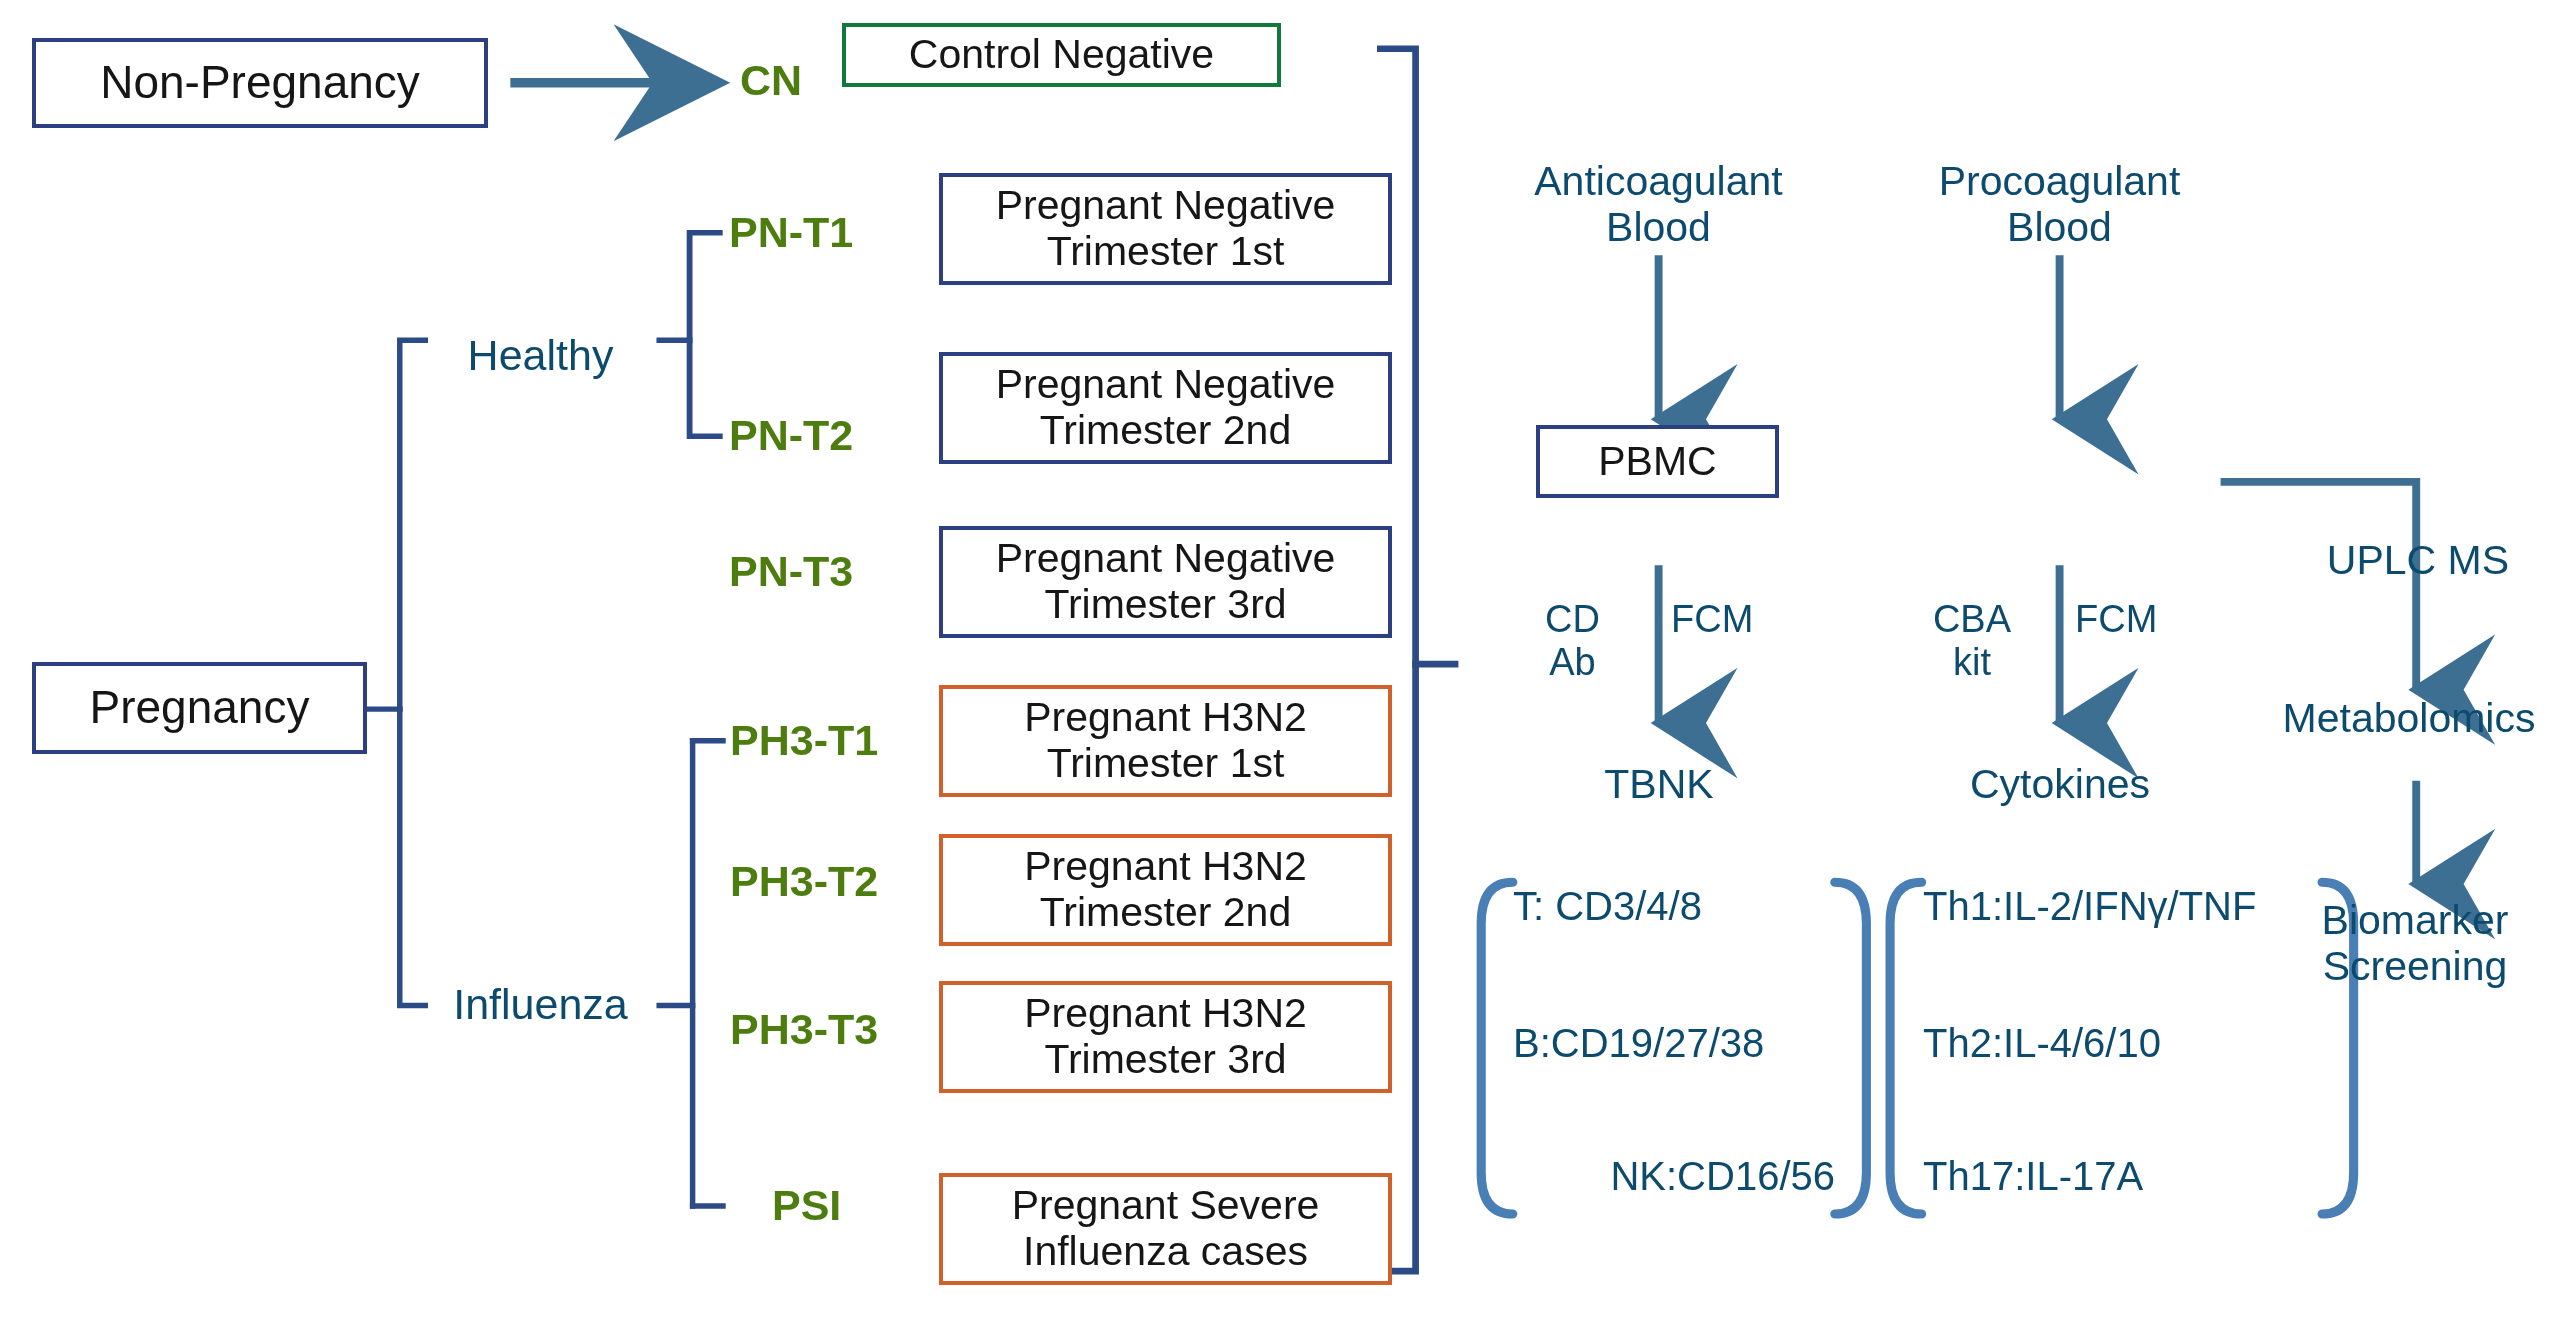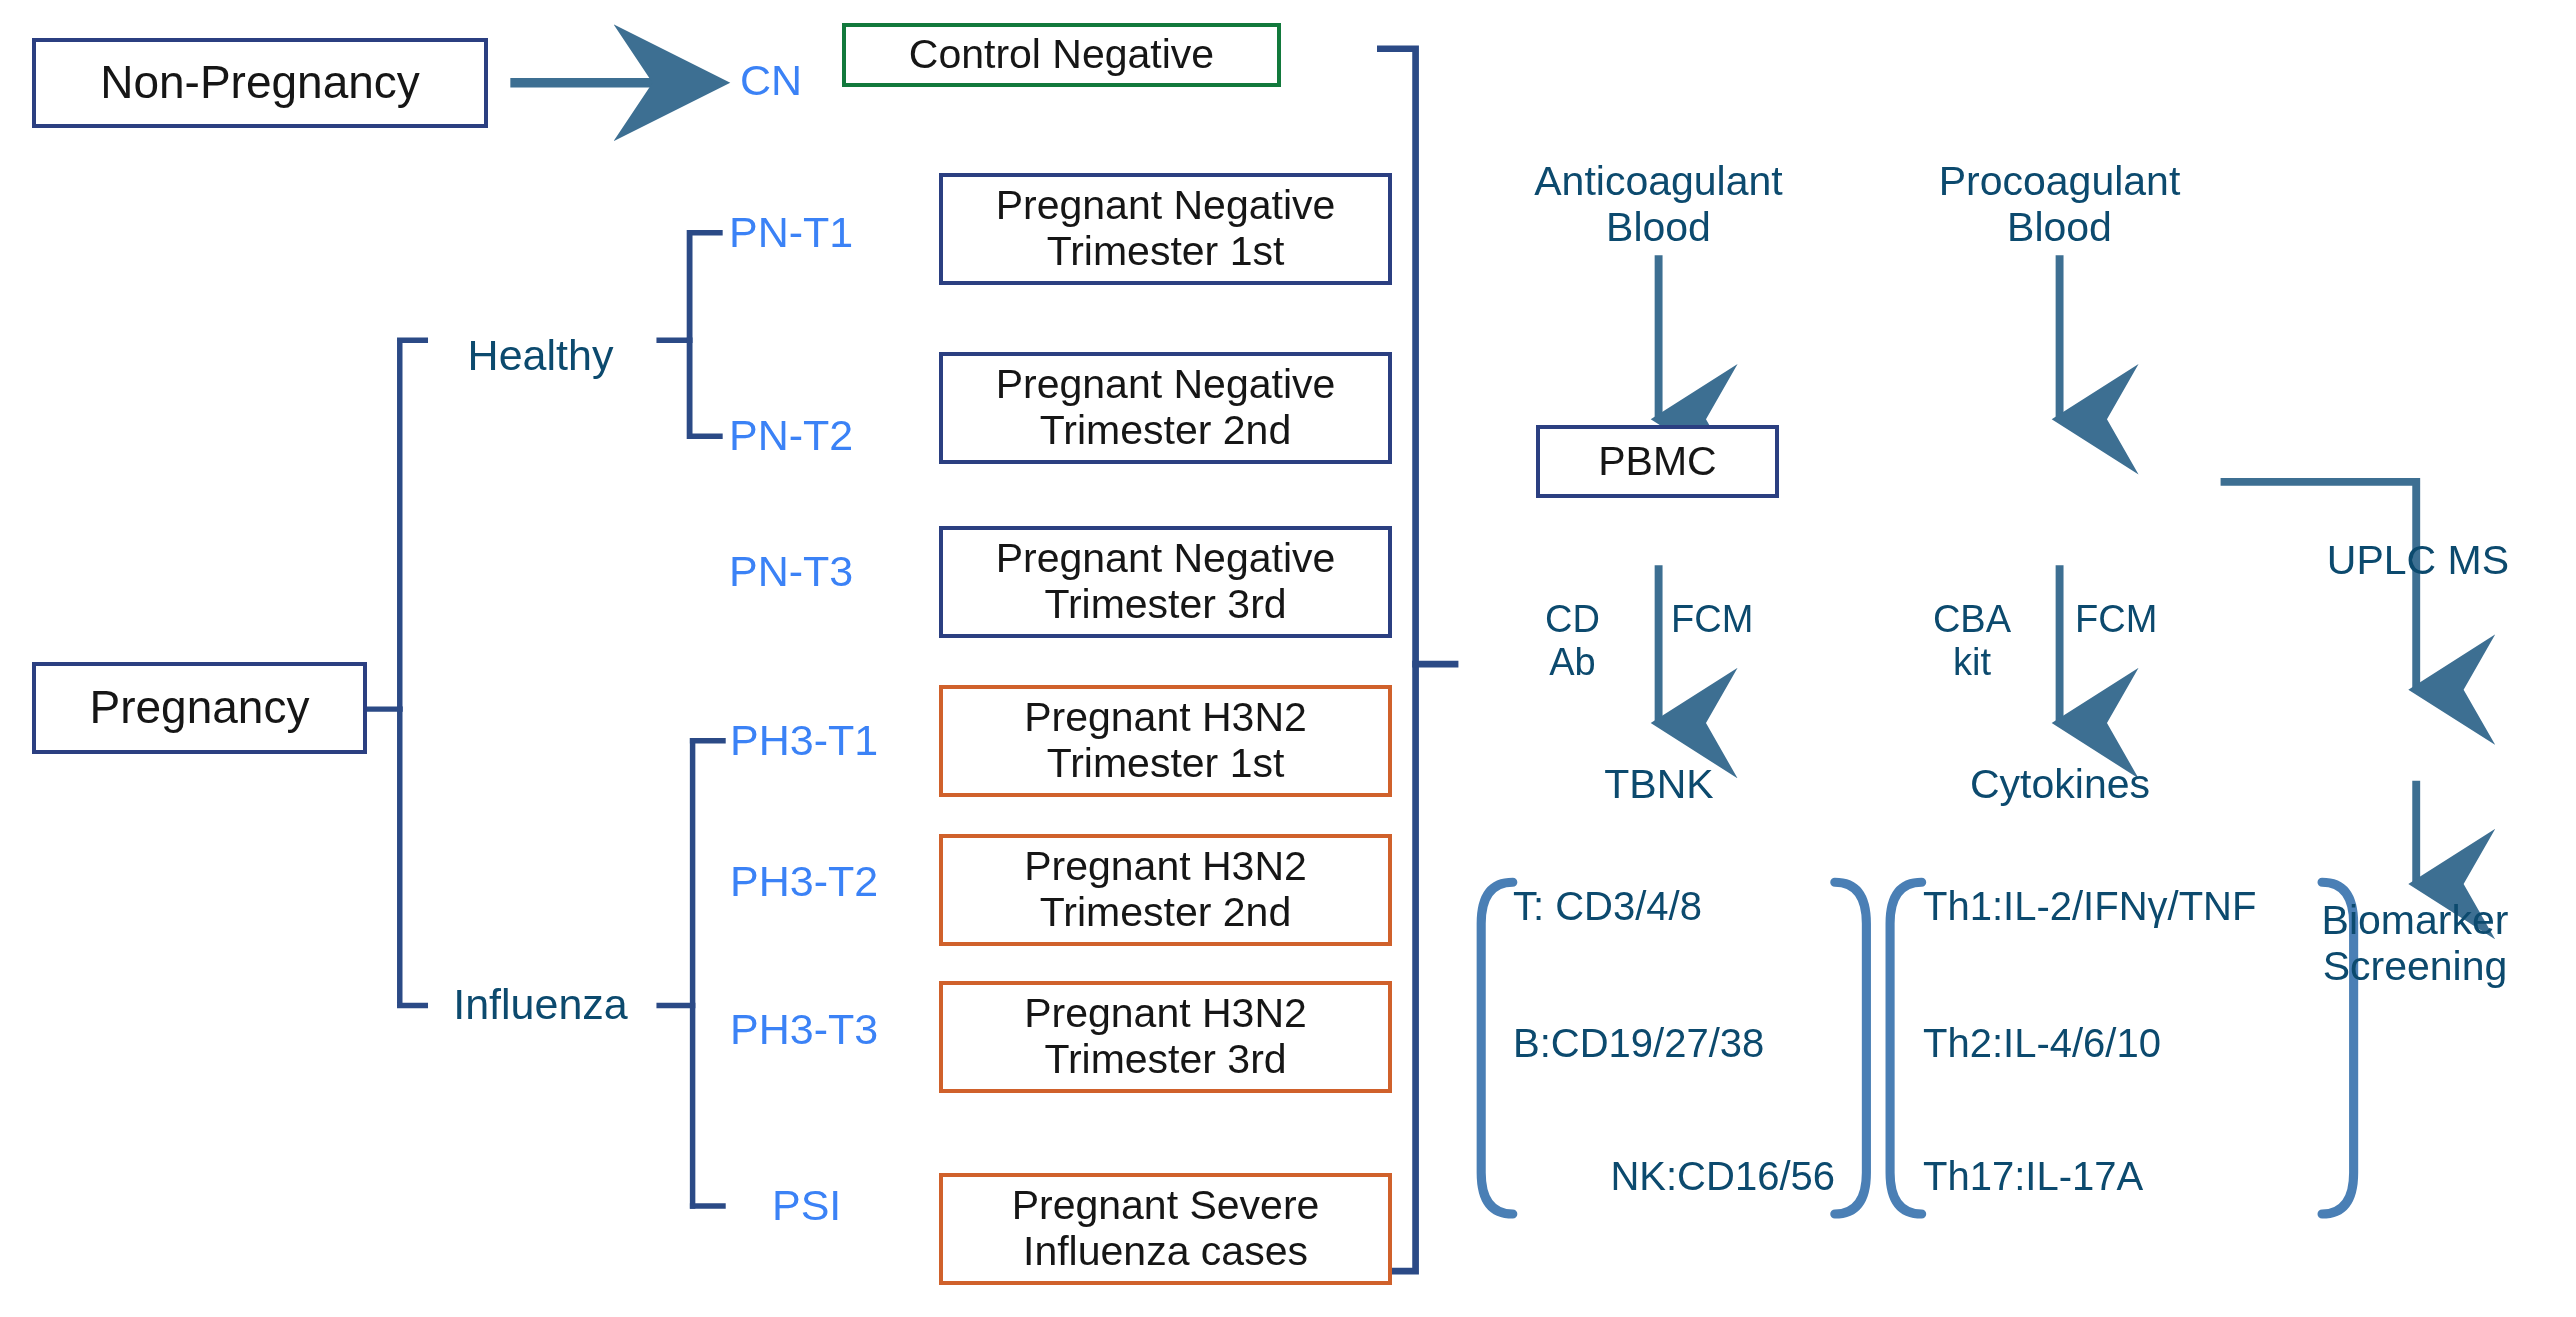--- a/index.html
+++ b/index.html
@@ -40,22 +40,22 @@
 
   .txt {
     position: absolute;
     color: #0c4a6e;
     text-align: center;
     line-height: 1.12;
     white-space: pre-line;
   }
   .code-label {
     position: absolute;
-    font-weight: normal;
-    color: #3b82f6;
+    font-weight: bold;
+    color: #4d7c0f;
     white-space: nowrap;
   }
   .f-root   { font-size: 46px; }
   .f-box    { font-size: 41px; }
   .f-code   { font-size: 43px; }
   .f-branch { font-size: 43px; }
   .f-head   { font-size: 41px; }
   .f-node   { font-size: 41px; }
   .f-small  { font-size: 38px; }
   .f-list   { font-size: 40px; }
@@ -216,18 +216,19 @@
   <div class="txt f-head" style="left:1902px; top:762px; width:316px;">Cytokines</div>
 
   <div class="txt f-list" style="left:1923px; top:884px; width:413px; text-align:left;">Th1:IL-2/IFNγ/TNF</div>
 
   <div class="txt f-list" style="left:1923px; top:1021px; width:413px; text-align:left;">Th2:IL-4/6/10</div>
 
   <div class="txt f-list" style="left:1923px; top:1154px; width:413px; text-align:left;">Th17:IL-17A</div>
 
   <div class="txt f-head" style="left:2269px; top:538px; width:298px;">UPLC MS</div>
 
+  <div class="txt f-head" style="left:2242px; top:696px; width:334px;">Metabolomics</div>
 
   <div class="txt f-head" style="left:2260px; top:898px; width:310px;">Biomarker
 Screening</div>
 
 </div>
 
 
 </body></html>

